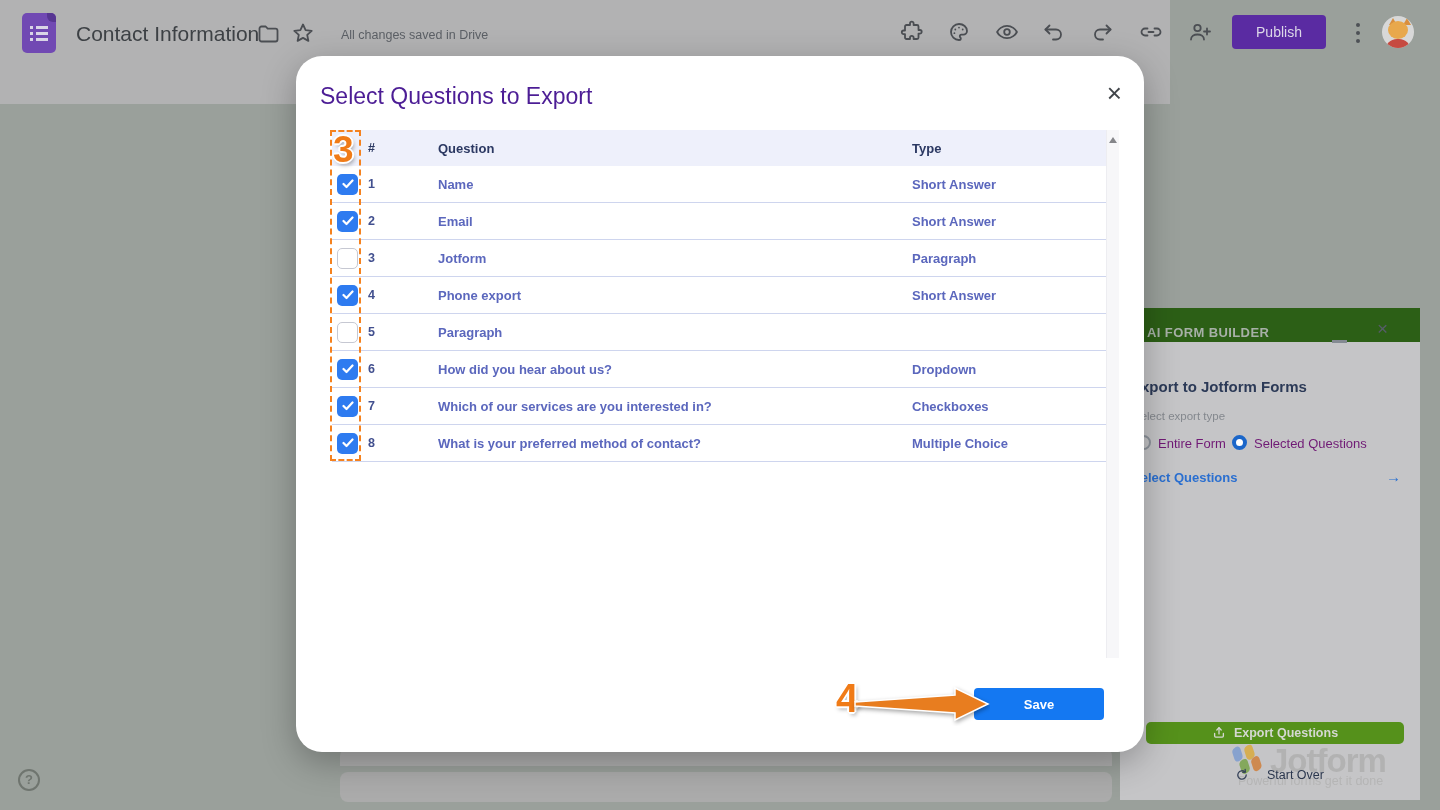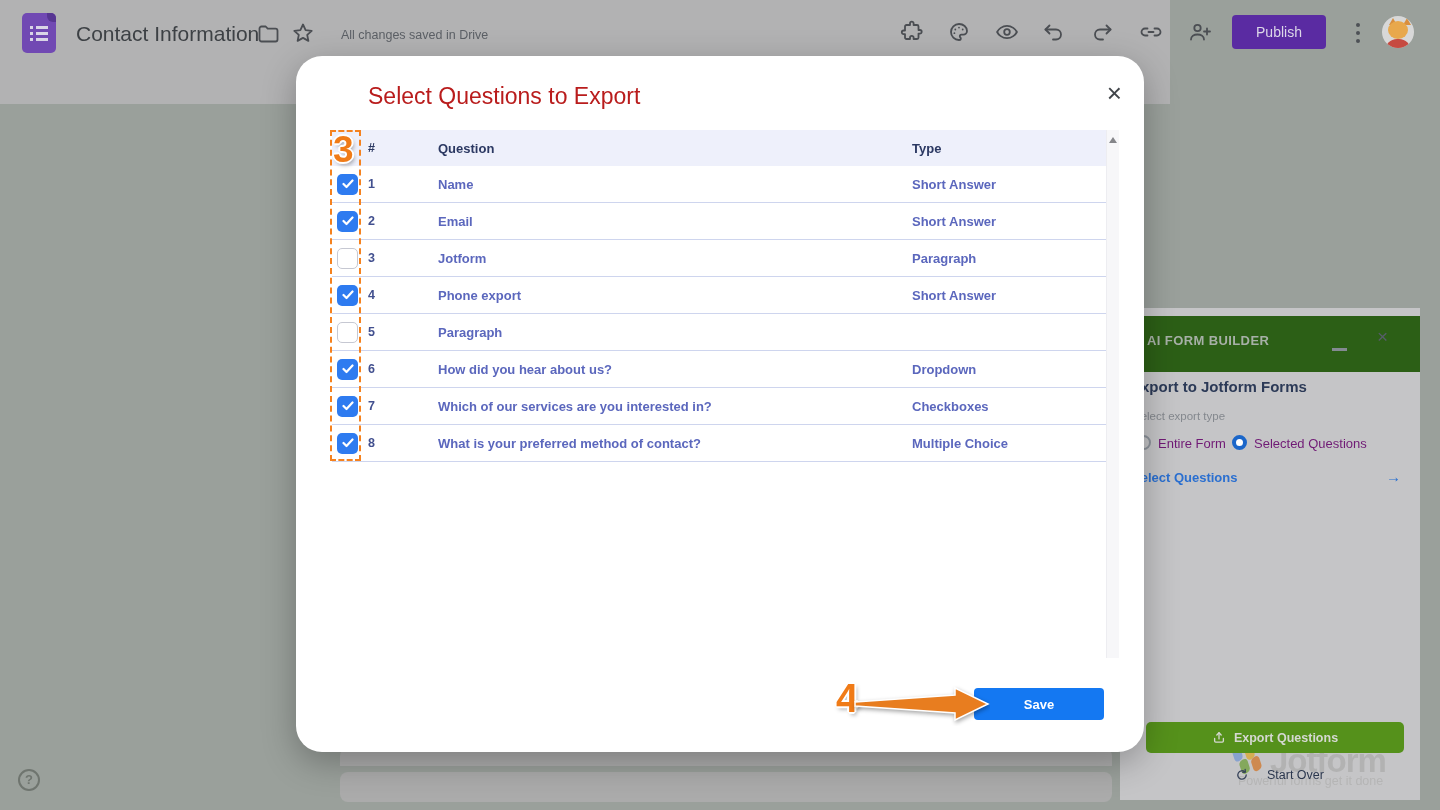--- a/index.html
+++ b/index.html
@@ -29,50 +29,50 @@
   .av-body{position:absolute;left:3px;top:23px;width:26px;height:12px;border-radius:13px 13px 0 0;background:#c64a41;}
 
   
   .bg-card1{position:absolute;left:340px;top:748px;width:772px;height:18px;background:#adadad;border-radius:8px 8px 0 0;}
   .bg-card2{position:absolute;left:340px;top:772px;width:772px;height:30px;background:#ababab;border-radius:8px;}
   .help{position:absolute;left:18px;top:769px;width:22px;height:22px;border:2px solid #6f756f;border-radius:50%;
     color:#6f756f;font-size:13px;font-weight:bold;text-align:center;line-height:18px;}
 
   
   .side-panel{position:absolute;left:1120px;top:308px;width:300px;height:492px;background:#c5c5c7;z-index:1;}
-  .panel-header{position:absolute;left:0;top:8px;width:300px;height:56px;background:#2c5f16;}
+  .panel-header{position:absolute;left:0;top:0;width:300px;height:34px;background:#2c5f16;}
   .panel-title{position:absolute;left:27px;top:17px;font-size:13px;font-weight:bold;letter-spacing:.4px;color:#a7b0a7;}
   .panel-min{position:absolute;left:212px;top:32px;width:15px;height:3px;background:#848a92;}
   .panel-x{position:absolute;left:257px;top:10px;font-size:19px;color:#565d68;}
   .panel-heading{position:absolute;left:11px;top:70px;font-size:15px;font-weight:bold;color:#2c3a57;}
   .panel-sub{position:absolute;left:13px;top:102px;font-size:11.5px;color:#84888e;}
   .radio{position:absolute;width:15px;height:15px;border-radius:50%;}
   .radio.unsel{left:16px;top:127px;border:2px solid #8d939b;}
   .radio.sel{left:112px;top:127px;border:4.5px solid #1b66c9;background:#fff;}
   .radio-label{position:absolute;top:128px;font-size:13px;color:#701a75;}
   .rl1{left:38px;} .rl2{left:134px;}
   .panel-link{position:absolute;left:12px;top:162px;font-size:13px;font-weight:600;color:#2a6fd0;}
   .panel-link-arrow{position:absolute;left:266px;top:160px;font-size:15px;color:#2a6fd0;}
-  .export-btn{position:absolute;left:26px;top:414px;width:258px;height:31px;background:#55911b;border-radius:5px;
+  .export-btn{position:absolute;left:26px;top:414px;width:258px;height:22px;background:#55911b;border-radius:5px;
     display:flex;align-items:center;justify-content:center;gap:8px;color:#d5d8d2;font-size:12.5px;font-weight:600;}
   .export-btn svg{width:14px;height:14px;stroke:#d5d8d2;fill:none;stroke-width:1.5;stroke-linecap:round;stroke-linejoin:round;}
   .wm-logo{position:absolute;left:113px;top:436px;width:30px;height:30px;transform:rotate(-18deg);opacity:.85;}
   .wm-logo i{position:absolute;border-radius:4px;width:9px;height:14px;transform:skewY(-14deg);}
   .wm-b1{left:2px;top:0;background:#7d9cd0;} .wm-b2{left:14px;top:2px;background:#d9aa3e;}
   .wm-b3{left:5px;top:14px;background:#79a34a;} .wm-b4{left:17px;top:15px;background:#d07f3c;}
   .wm-brand{position:absolute;left:150px;top:434px;font-size:33px;font-weight:bold;letter-spacing:-1px;color:#b2b2b2;}
   .wm-tag{position:absolute;left:118px;top:466px;font-size:12.5px;color:#b5b5b5;}
   .start-over{position:absolute;left:115px;top:460px;display:flex;align-items:center;gap:18px;z-index:3;}
   .start-over svg{width:14px;height:14px;stroke:#38445a;fill:none;stroke-width:1.5;stroke-linecap:round;stroke-linejoin:round;}
   .start-over span{font-size:12.5px;color:#2b374e;}
 
   
   .modal{position:absolute;left:296px;top:56px;width:848px;height:696px;background:#fff;border-radius:26px;
     box-shadow:0 10px 34px rgba(0,0,0,.28);z-index:10;}
-  .modal-title{position:absolute;left:24px;top:27px;font-size:23px;color:#b91c1c;margin-left:48px;}
+  .modal-title{position:absolute;left:24px;top:27px;font-size:23px;color:#4c1d95;}
   .modal-close{position:absolute;right:22px;top:24px;font-size:26px;line-height:26px;color:#41454a;cursor:default;}
   .qtable{position:absolute;left:36px;top:74px;width:774px;}
   .thead{display:flex;align-items:center;height:36px;background:#eef0fb;font-size:13px;font-weight:bold;color:#2b3862;}
   .trow{display:flex;align-items:center;height:37px;border-bottom:1px solid #ced5ee;background:#fff;}
   .c-check{width:30px;display:flex;align-items:center;}
   .c-num{width:76px;padding-left:6px;font-size:12.5px;font-weight:600;color:#42508f;}
   .c-q{width:474px;font-size:13px;font-weight:600;color:#5b67bd;}
   .c-type{flex:1;font-size:13px;font-weight:600;color:#5b67bd;}
   .thead .c-num,.thead .c-q,.thead .c-type{color:#2b3862;}
   .cbx{width:21px;height:21px;margin-left:5px;border-radius:5px;display:flex;align-items:center;justify-content:center;}

